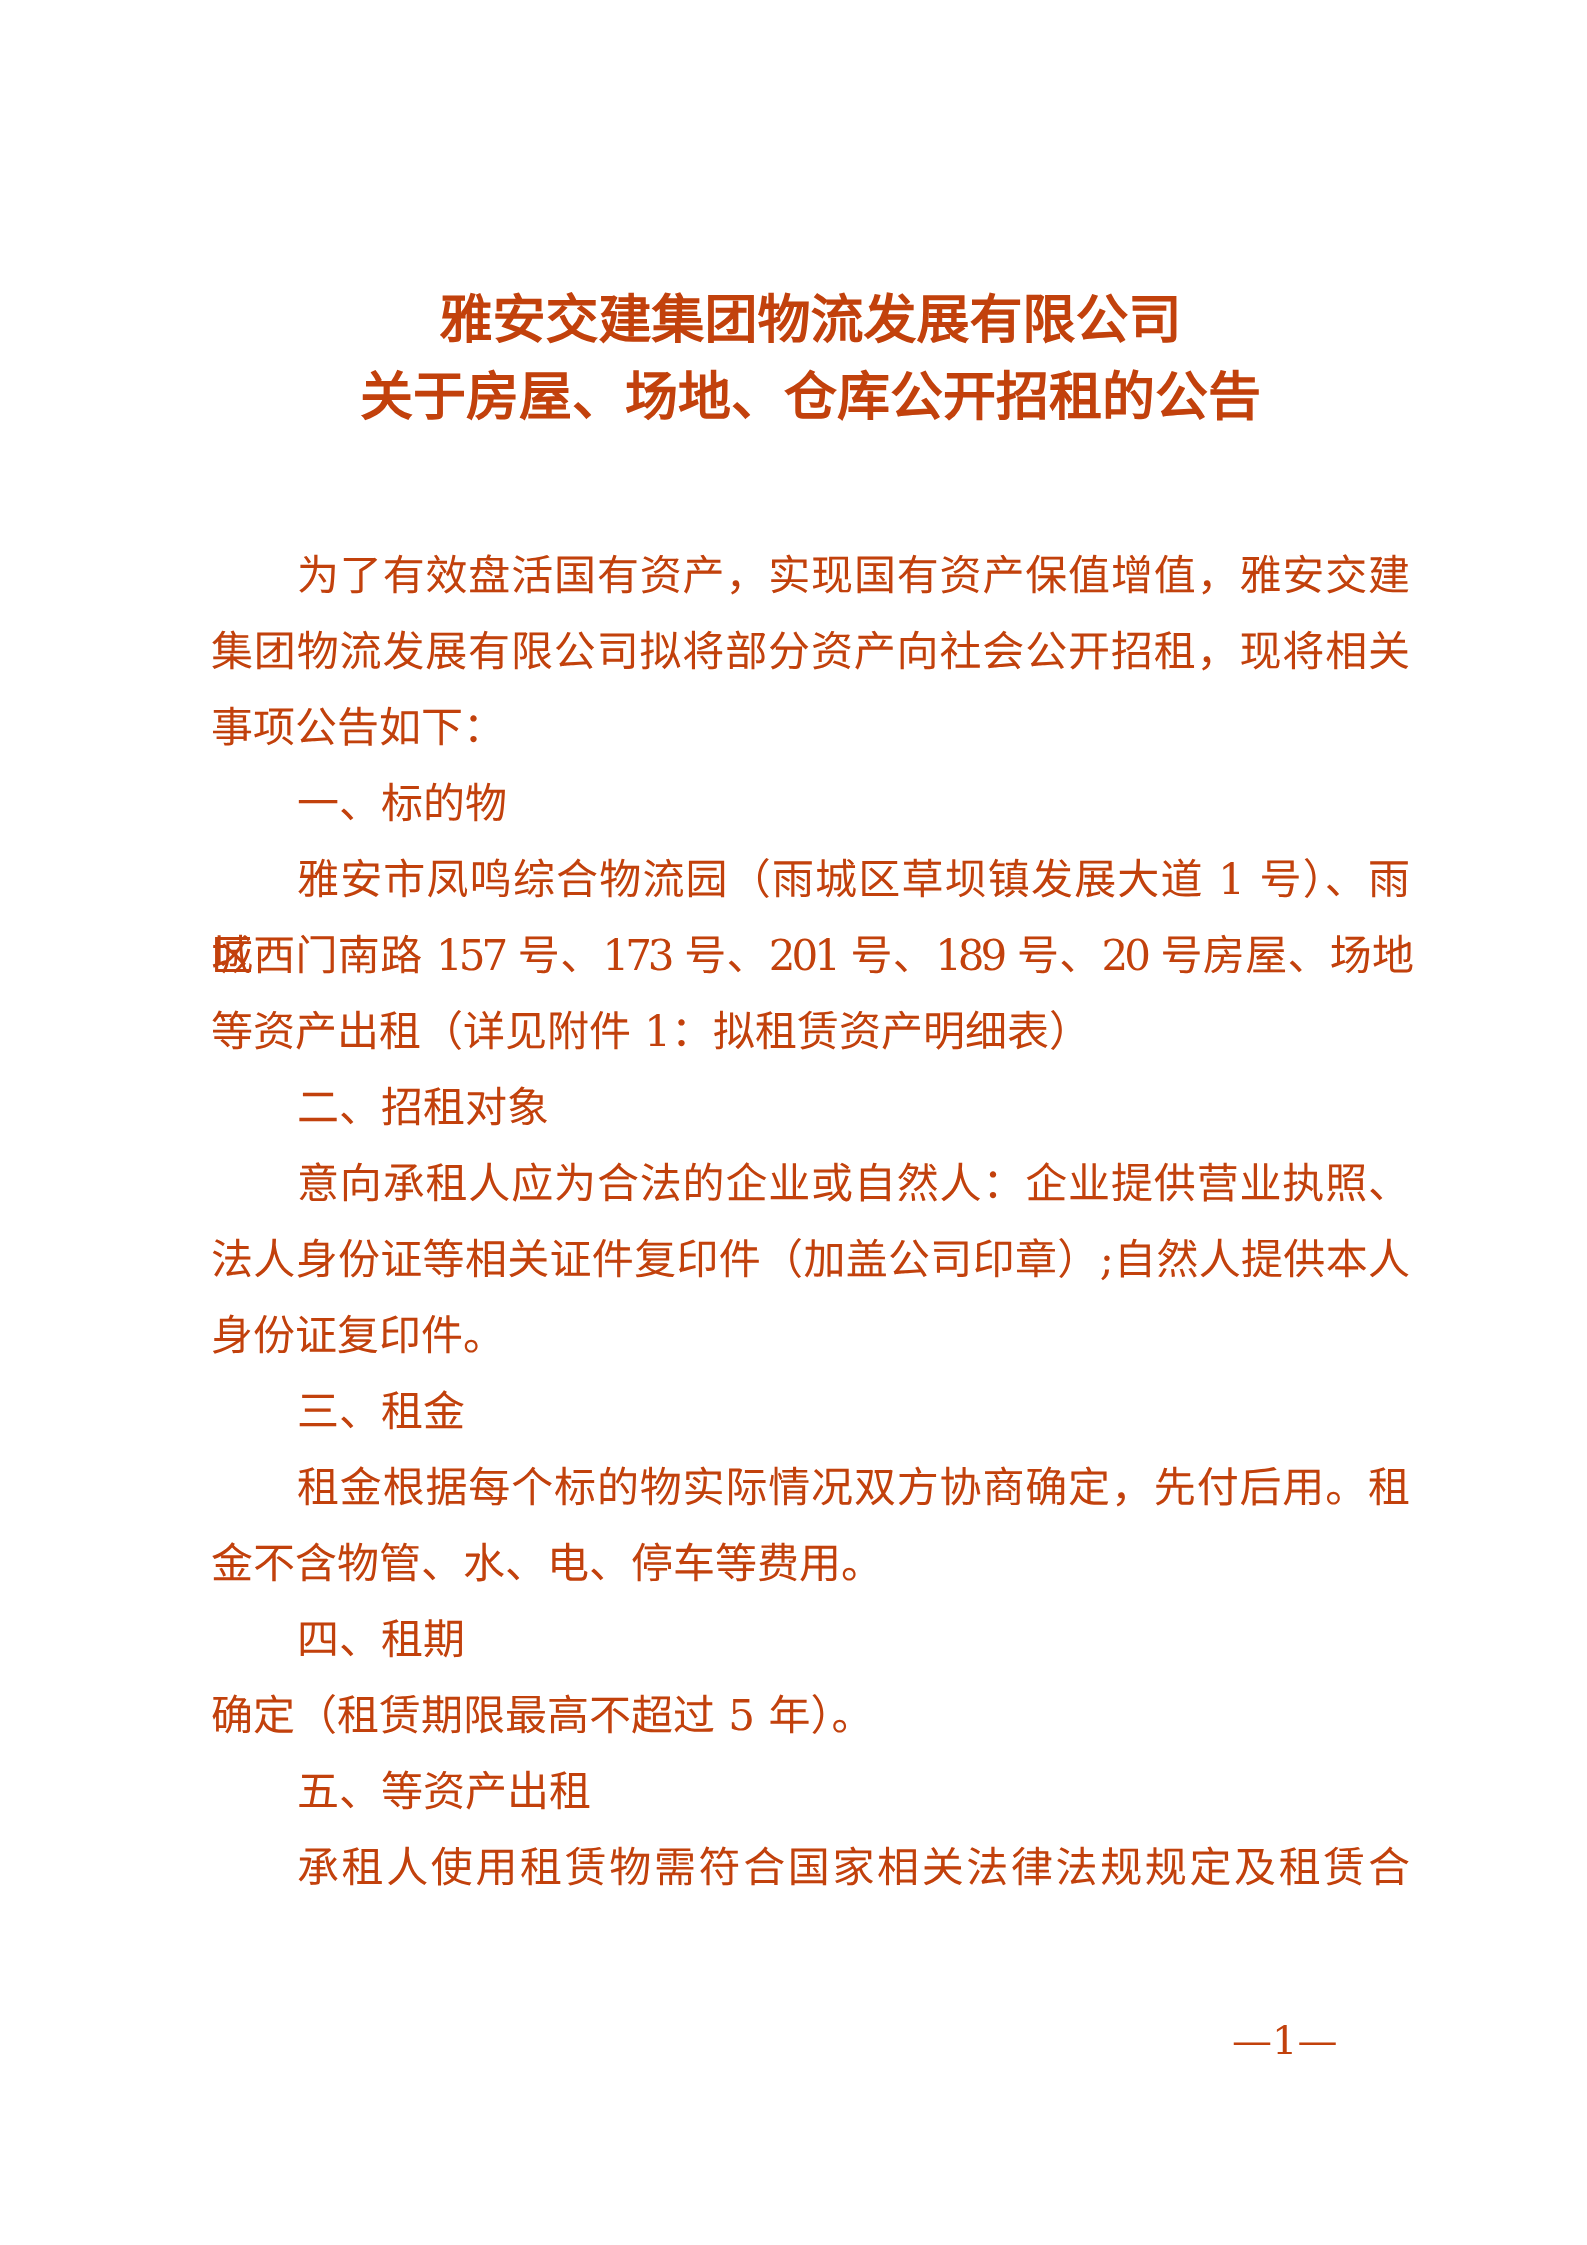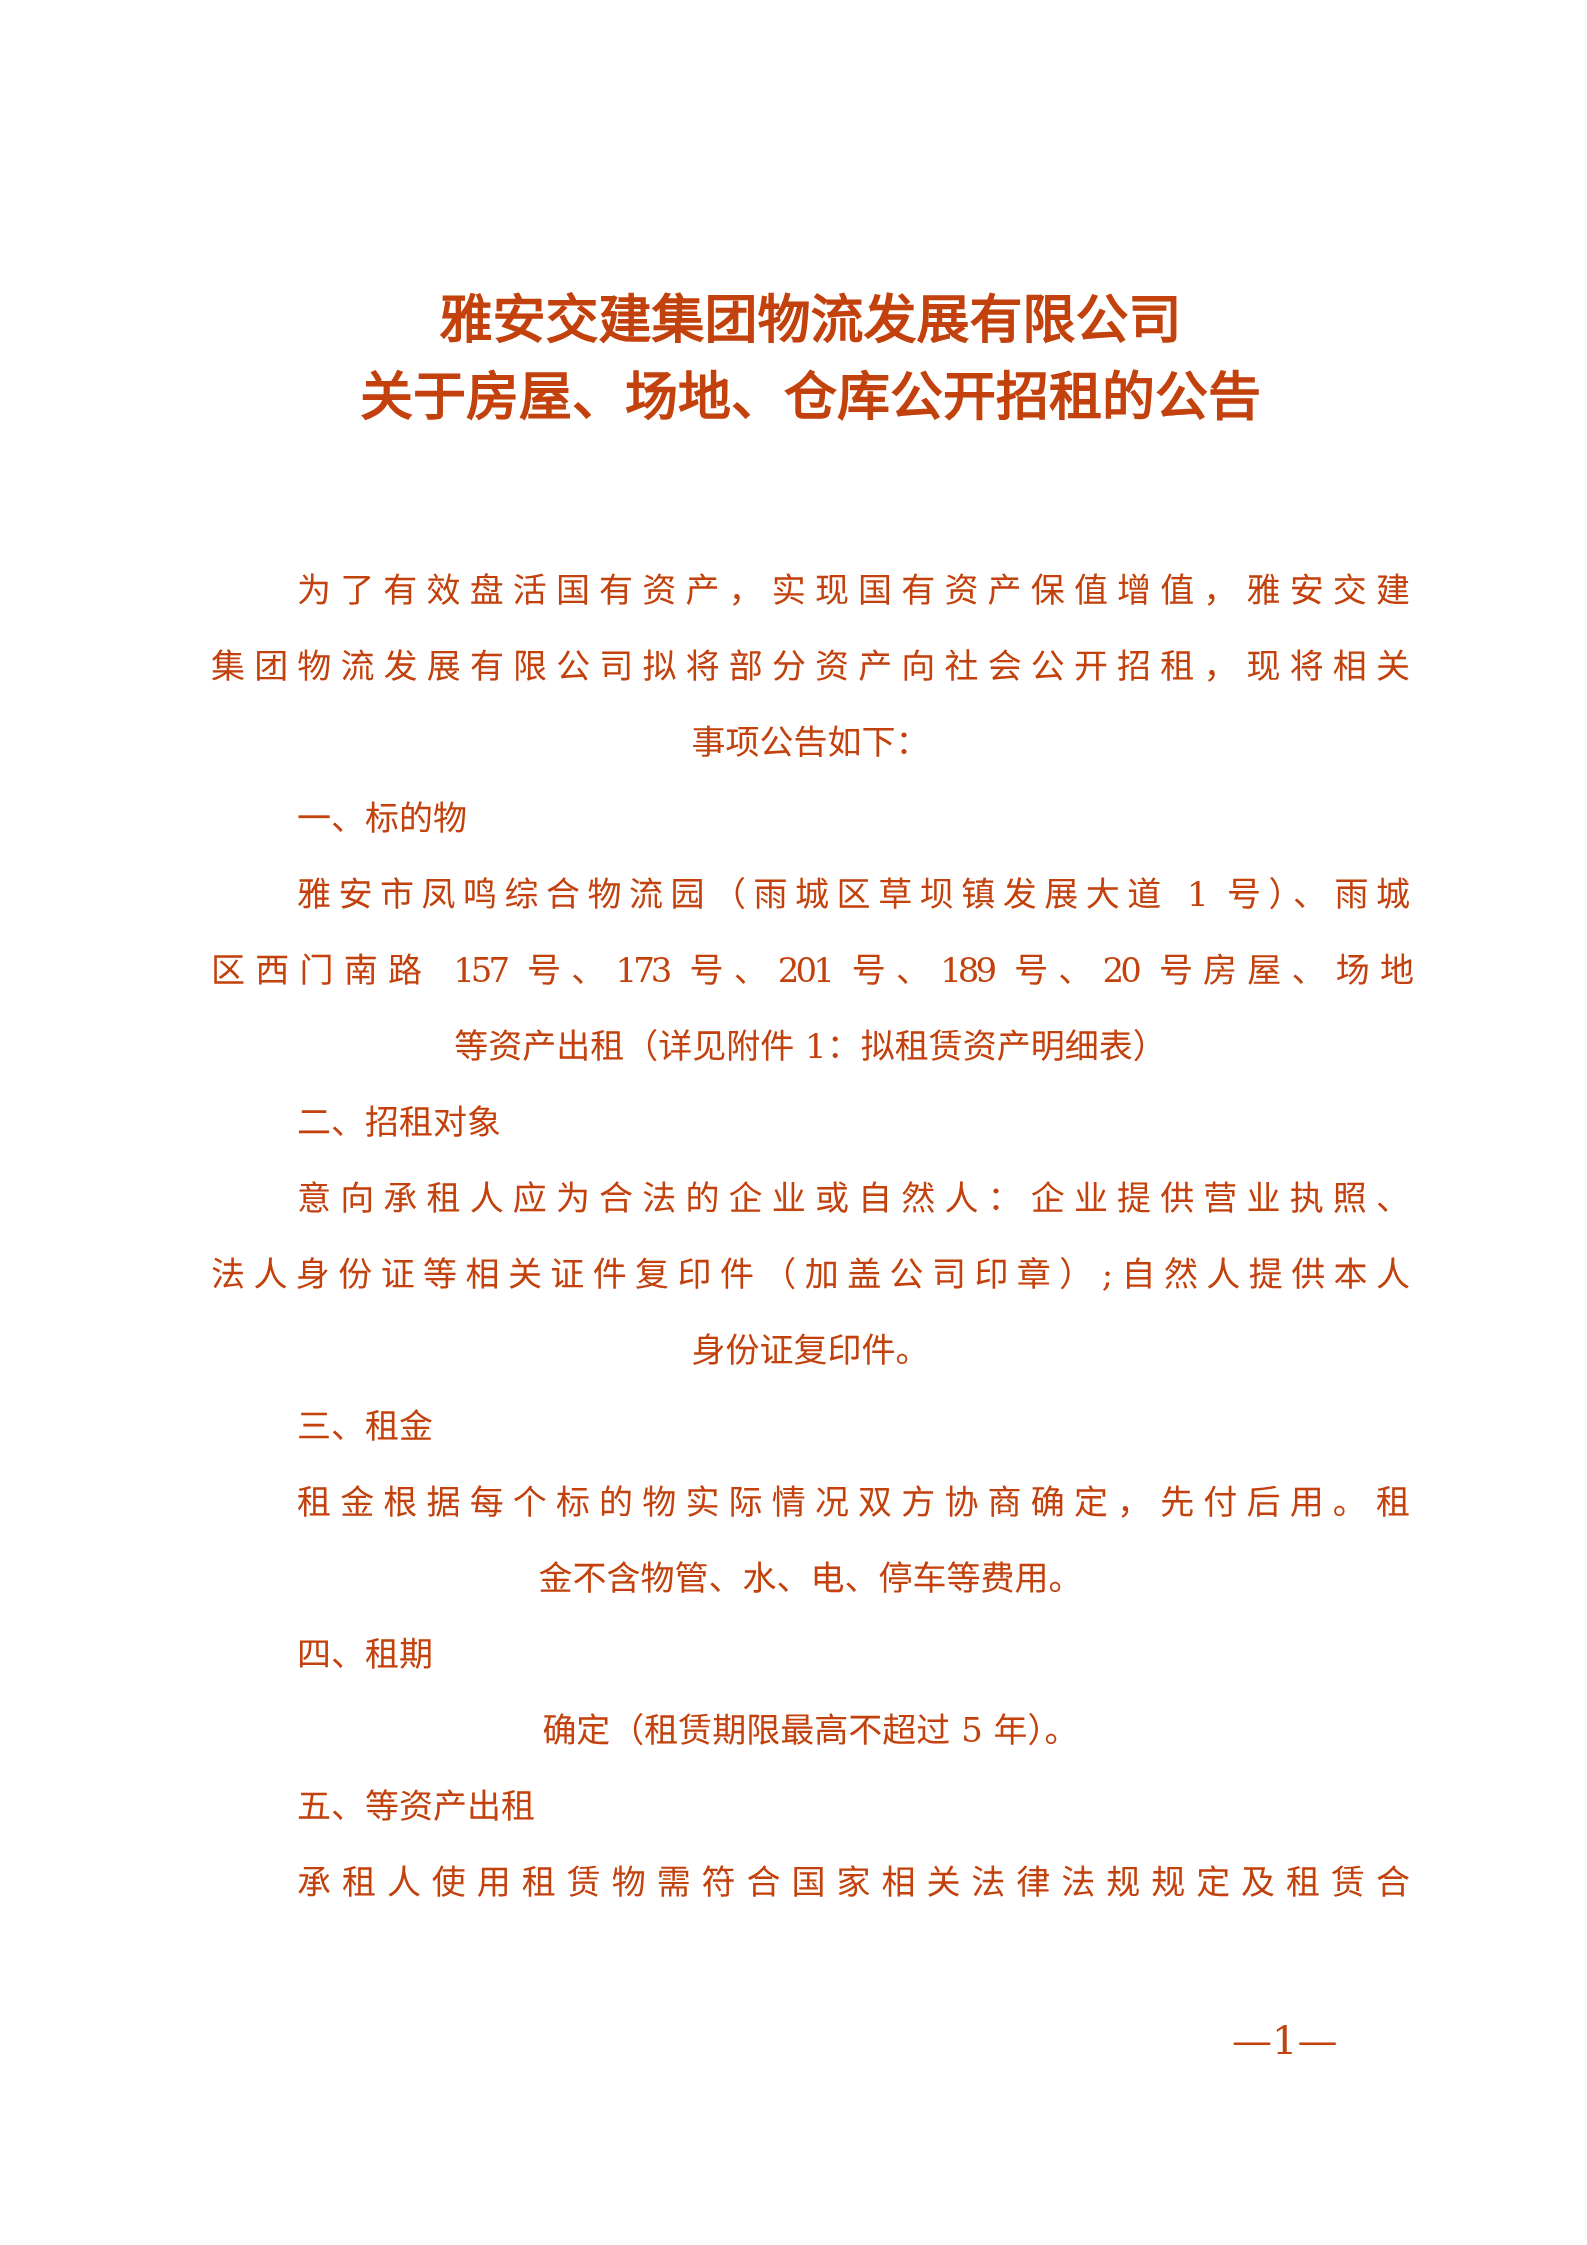--- a/index.html
+++ b/index.html
@@ -25,39 +25,39 @@
     font-family: "DejaVu Serif", serif;
     font-weight: 700;
     font-size: 53px;
     line-height: 77px;
   }
   .doc-title .title-line {
     white-space: nowrap;
   }
   .body-text {
     position: absolute;
-    top: 552px;
+    top: 538px;
     left: 211px;
     width: 1199px;
-    font-size: 34px;
+    font-size: 42px;
     line-height: 76px;
   }
   .line {
     height: 76px;
     overflow: visible;
   }
   
   .fill {
     text-align: justify;
     text-align-last: justify;
     text-justify: inter-character;
   }
   
   .last {
-    text-align: center;
+    text-align: left;
   }
   
   .tight {
     letter-spacing: -4px;
   }
   .indent {
     text-indent: 86px;
   }
   .heading {
     font-family: "DejaVu Sans", sans-serif;

